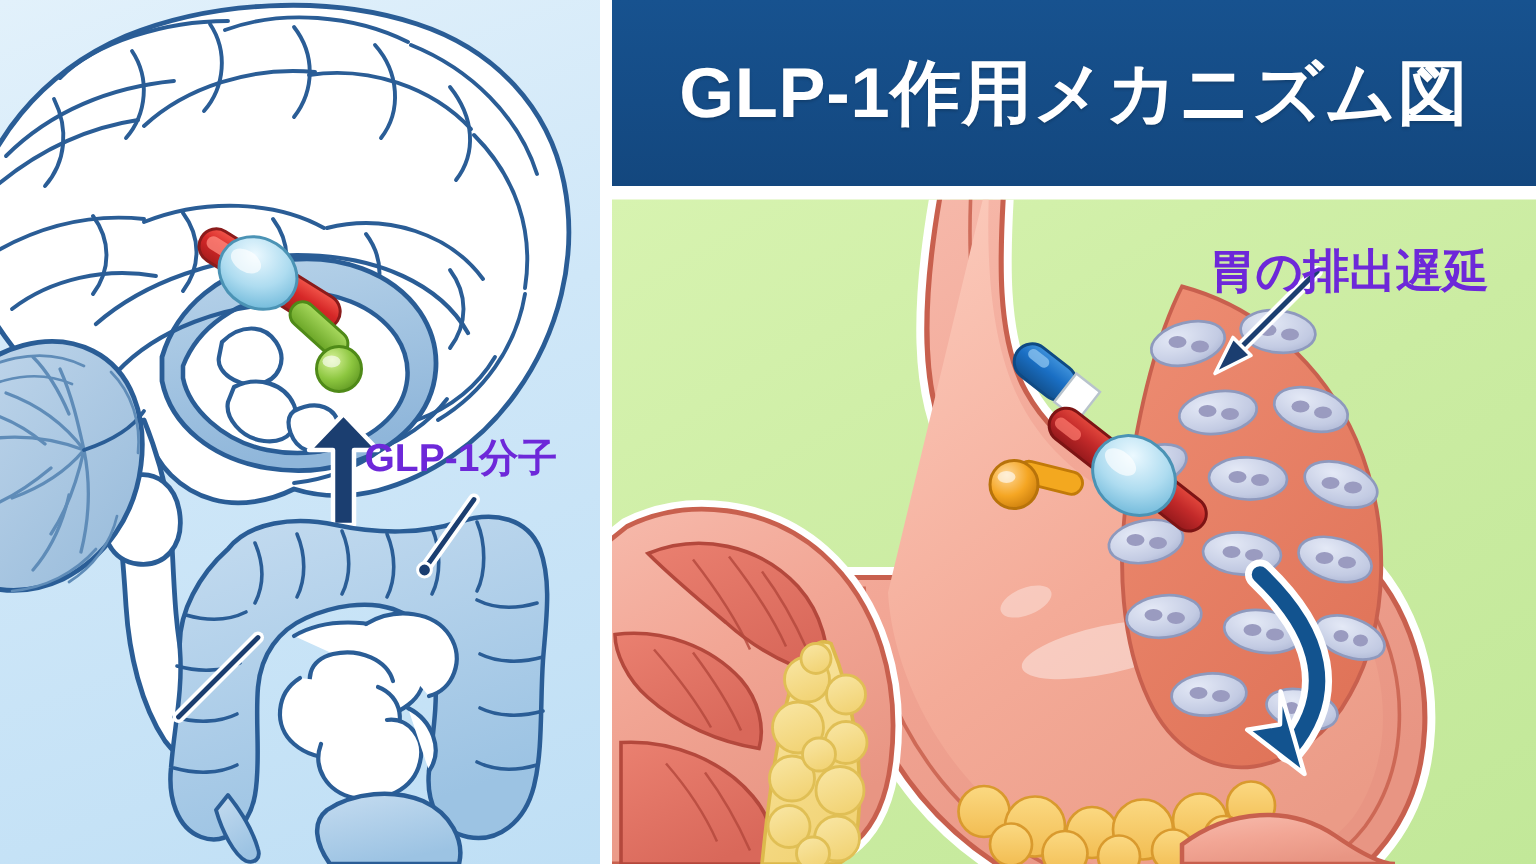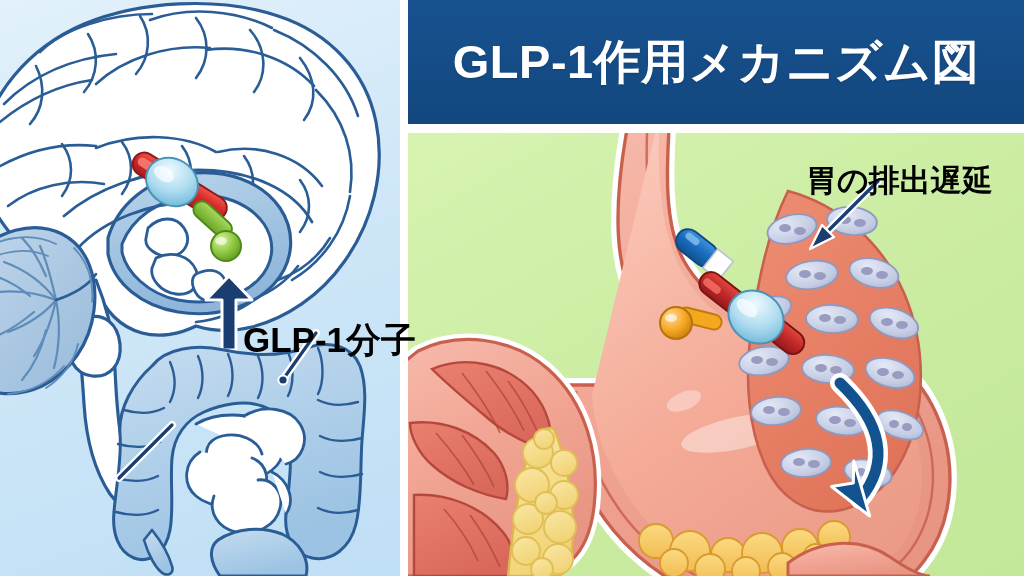--- a/index.html
+++ b/index.html
@@ -14,24 +14,24 @@
   #right-panel{left:408px;top:133px;width:616px;height:443px;
       background:linear-gradient(150deg,#d7f3b0 0%,#cbeca2 50%,#c2e899 100%);}
   #title-banner{position:absolute;left:408px;top:0;width:616px;height:124px;
       background:linear-gradient(180deg,#17528f 0%,#154c86 55%,#13477e 100%);}
   #title-text{position:absolute;left:0;top:0;width:616px;height:124px;
       display:flex;align-items:center;justify-content:center;
       color:#ffffff;font-size:47px;font-weight:bold;letter-spacing:.5px;
       white-space:nowrap;text-shadow:0 1px 2px rgba(0,0,0,.18);}
 
   
-  .label{position:absolute;color:#000000;font-weight:bold;white-space:nowrap;
+  .label{position:absolute;color:#6d28d9;font-weight:bold;white-space:nowrap;
       -webkit-text-stroke:5px #ffffff;paint-order:stroke fill;}
   .label span{-webkit-text-stroke:0;}
-  #label-glp1{left:243px;top:288px;font-size:35px;margin-top:29px;}
+  #label-glp1{left:243px;top:288px;font-size:26px;}
   #label-brain{left:40px;top:487px;font-size:35px;}
   #label-gastric{left:806px;top:160px;font-size:31px;}
 
   svg{display:block;}
   .hal{stroke:#ffffff;stroke-linecap:round;fill:none;}
 </style>
 </head>
 <body>
 
 <div id="stage">

